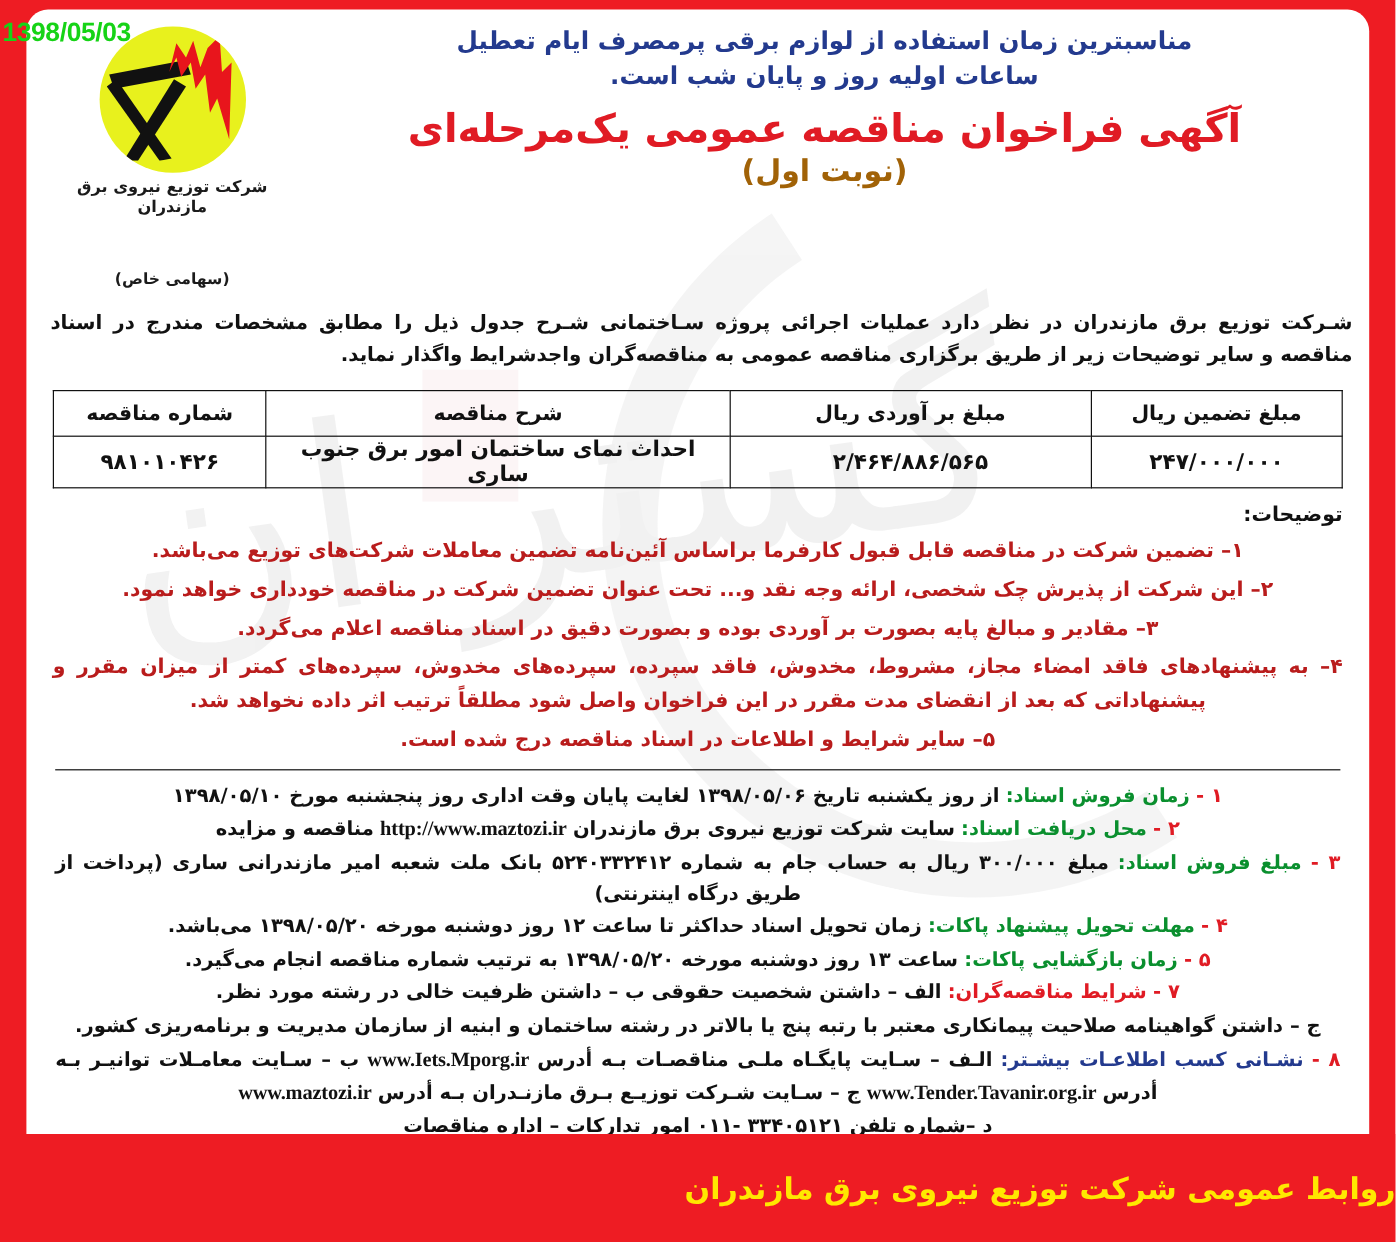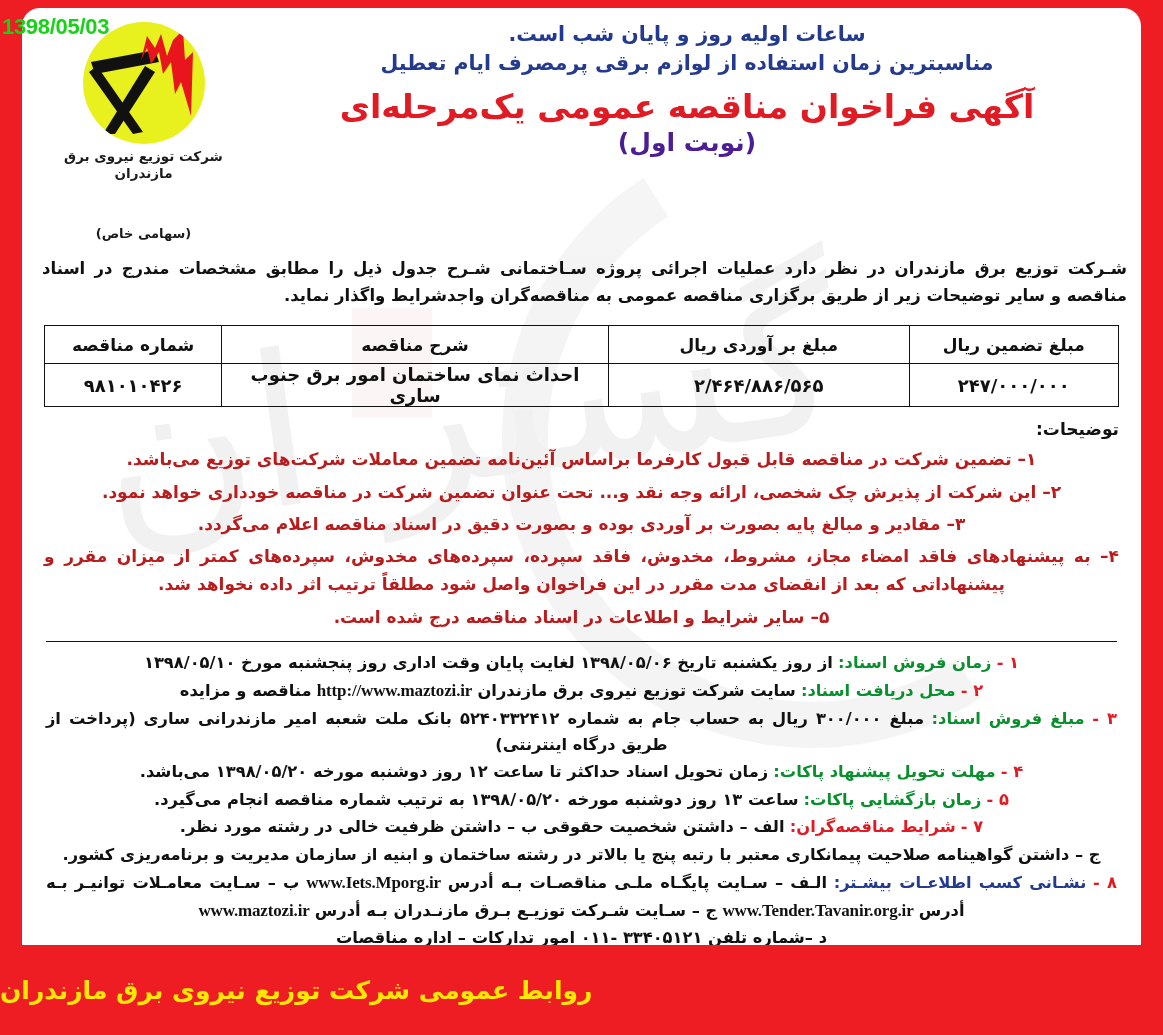--- a/index.html
+++ b/index.html
@@ -131,21 +131,21 @@
   .main-title{
     margin-top:10px;
     color:#e01b24;
     font-size:33px;
     font-weight:bold;
     line-height:1.15;
     letter-spacing:-.5px;
   }
   .sub-title{
     margin-top:2px;
-    color:#4c1d95;
+    color:#a16207;
     font-size:25px;
     font-weight:bold;
   }
 
   
   .intro{
     margin:14px 0 0 6px;
     font-size:16.5px;
     line-height:1.62;
     font-weight:bold;
@@ -240,21 +240,21 @@
 
   
   #footer{
     position:absolute;
     left:0; bottom:0;
     width:1163px;
     height:90px;
     background:#ee1c23;
     display:flex;
     align-items:center;
-    justify-content:flex-end;
+    justify-content:flex-start;
     z-index:5;
   }
   #footer .footer-text{
     color:#ffe800;
     font-size:25px;
     font-weight:bold;
     letter-spacing:-.3px;
   }
 </style>
 </head>
@@ -285,22 +285,22 @@
               <polygon points="42,0 44,30 52,22 50,86 40,52 34,64 30,32 22,44 18,22 10,34 6,18 0,30 6,6 14,18 20,4 26,26 32,10" fill="#e8151c"></polygon>
             </svg>
           </div>
           <div class="logo-caption">
             <div>شرکت توزیع نیروی برق مازندران</div>
             <div class="sub">(سهامی خاص)</div>
           </div>
         </div>
 
         <div class="header-titles">
+          <div class="slogan">مناسبترین زمان استفاده از لوازم برقی پرمصرف ایام تعطیل</div>
           <div class="slogan">ساعات اولیه روز و پایان شب است.</div>
-          <div class="slogan">مناسبترین زمان استفاده از لوازم برقی پرمصرف ایام تعطیل</div>
           <div class="main-title">آگهی فراخوان مناقصه عمومی یک‌مرحله‌ای</div>
           <div class="sub-title">(نوبت اول)</div>
         </div>
 
       </div>
 
       <div class="intro">
         <span>شـرکت توزیع برق مازندران در نظر دارد عملیات اجرائی پروژه سـاختمانی شـرح جدول ذیل را مطابق مشخصات مندرج در اسناد مناقصه و سایر توضیحات زیر</span>
         <span>از طریق برگزاری مناقصه عمومی به مناقصه‌گران واجدشرایط واگذار نماید.</span>
       </div>

